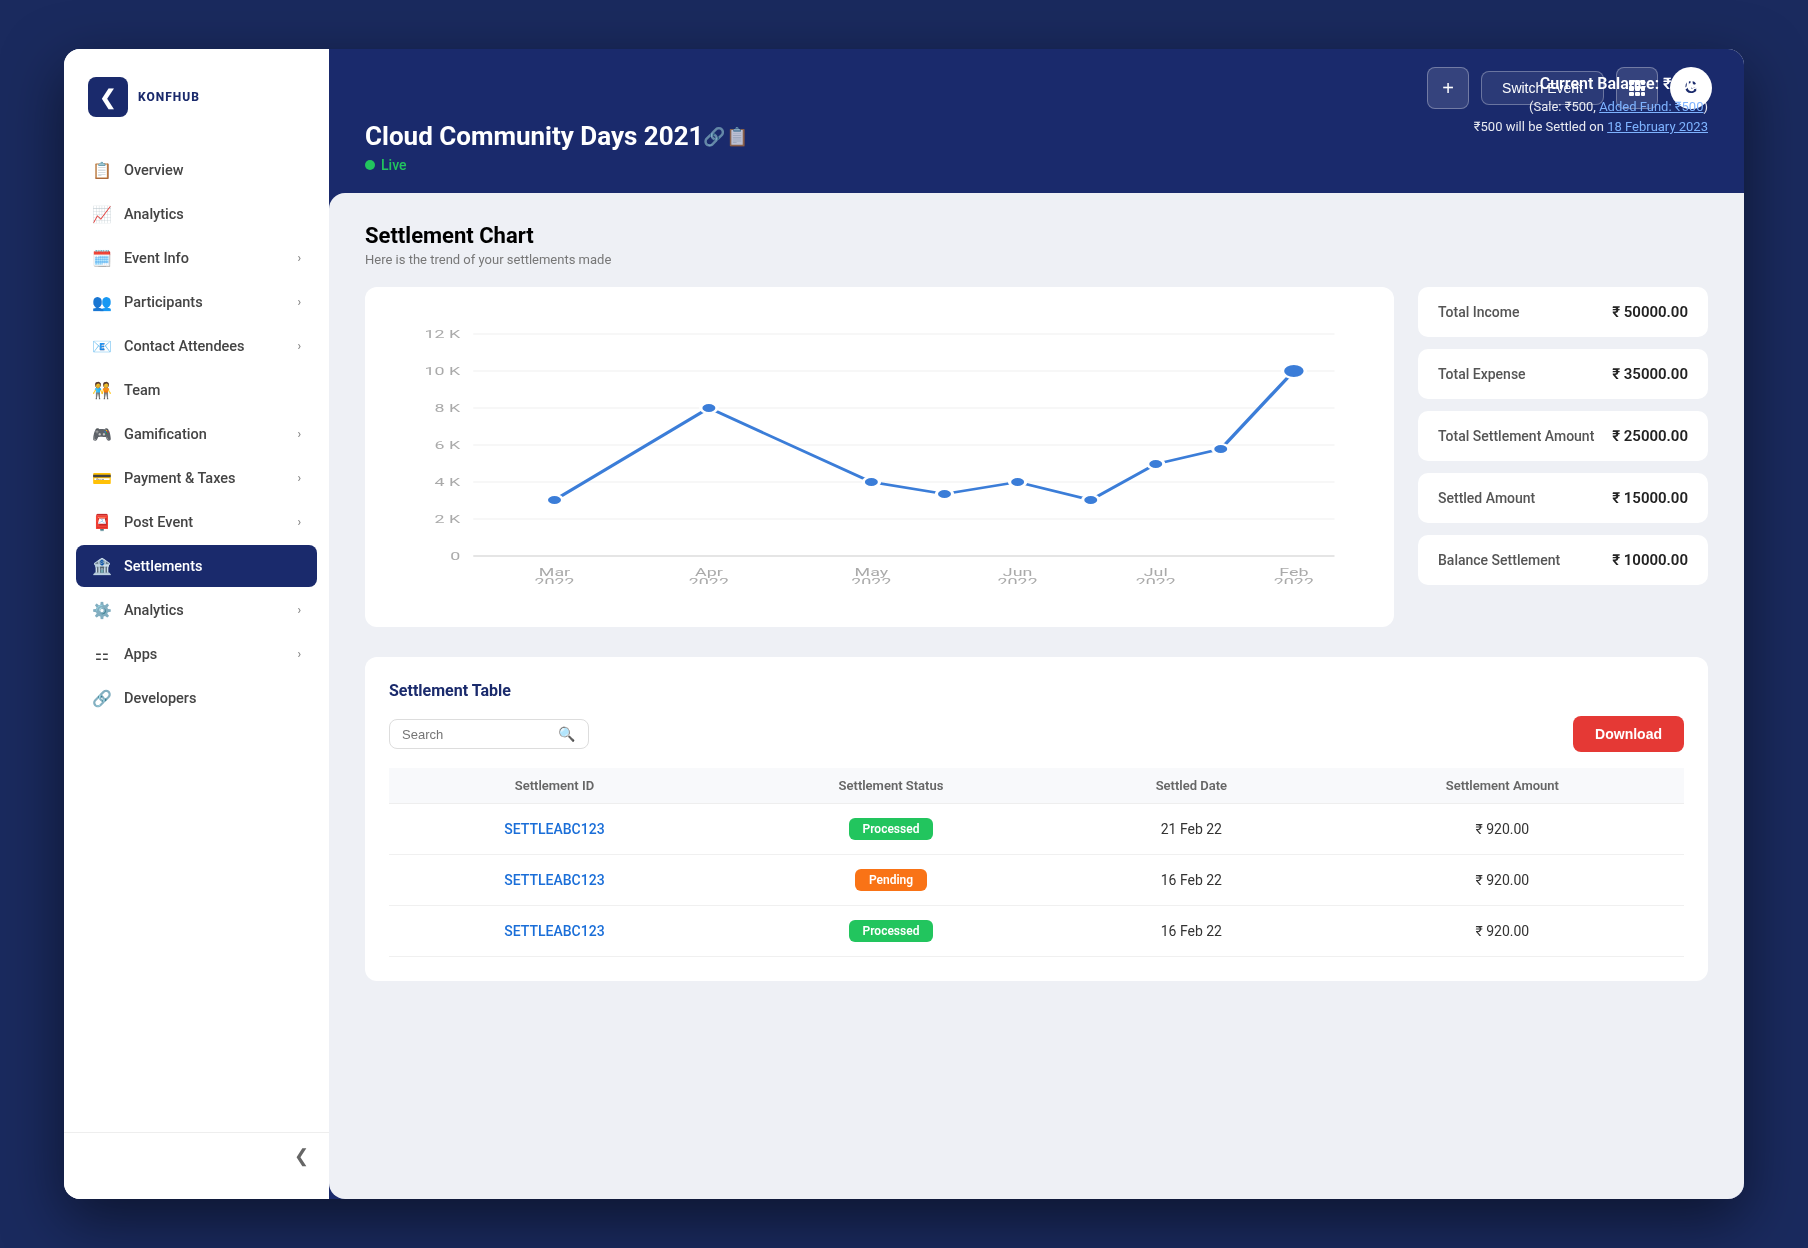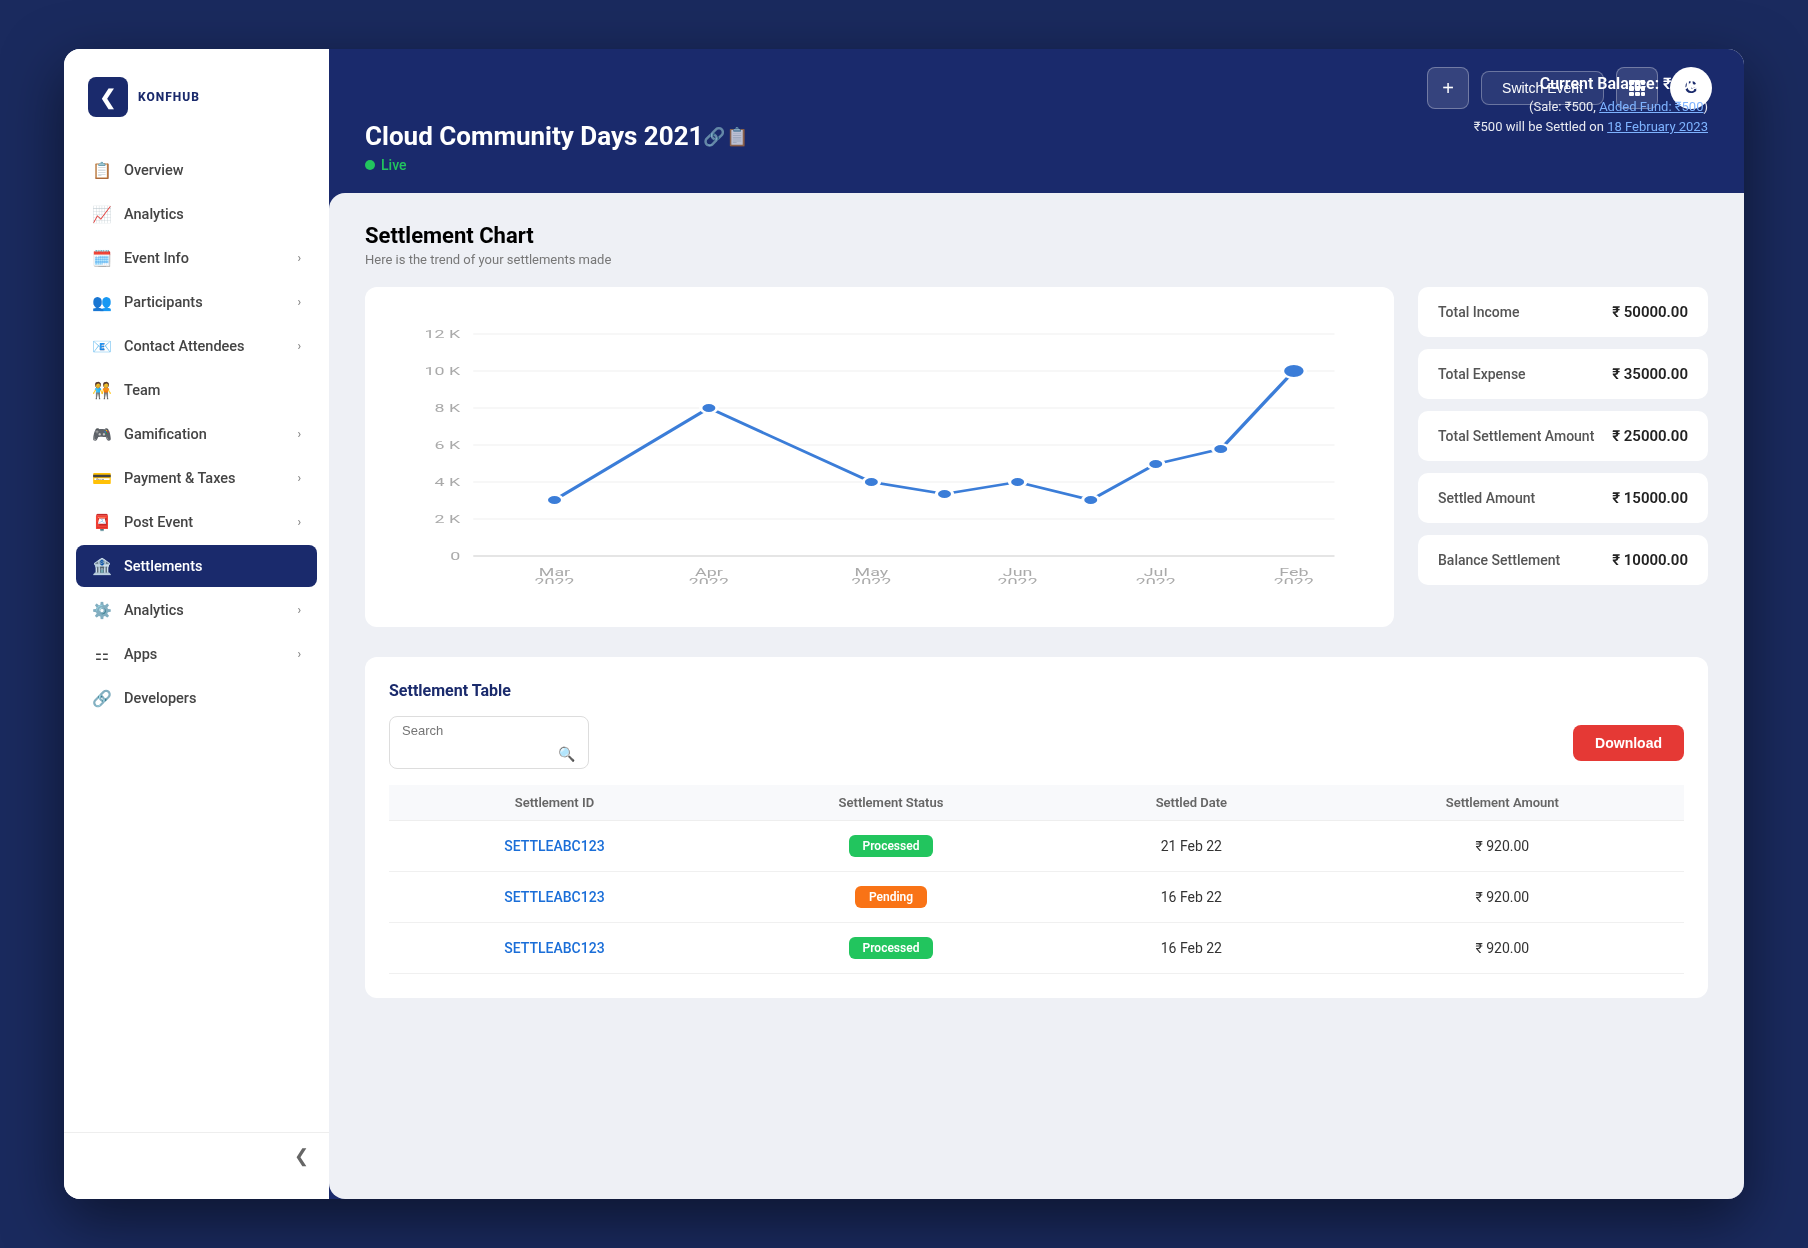--- a/index.html
+++ b/index.html
@@ -290,27 +290,26 @@
       margin-bottom: 16px;
     }
     .table-toolbar {
       display: flex;
       justify-content: space-between;
       align-items: center;
       margin-bottom: 16px;
     }
     .search-box {
       display: flex;
-      align-items: flex-end;
+      align-items: center;
       border: 1.5px solid #ddd;
       border-radius: 8px;
       padding: 6px 12px;
       gap: 8px;
       width: 200px;
-      flex-direction: column;
     }
     .search-input {
       border: none;
       outline: none;
       font-size: 13px;
       color: #333;
       width: 100%;
     }
     .search-icon { color: #888; font-size: 14px; }
     .download-btn {

